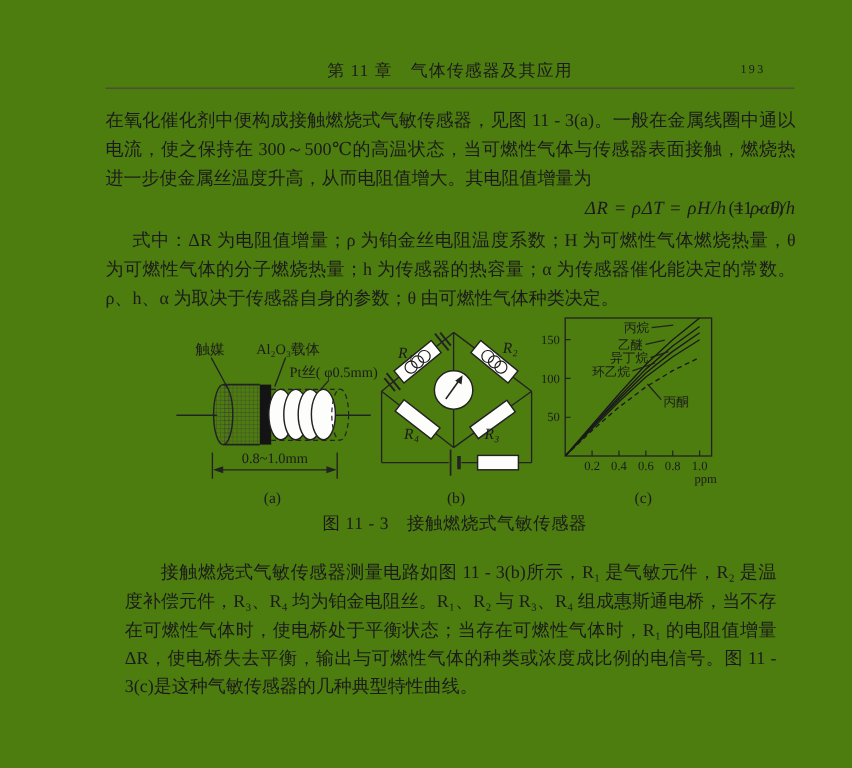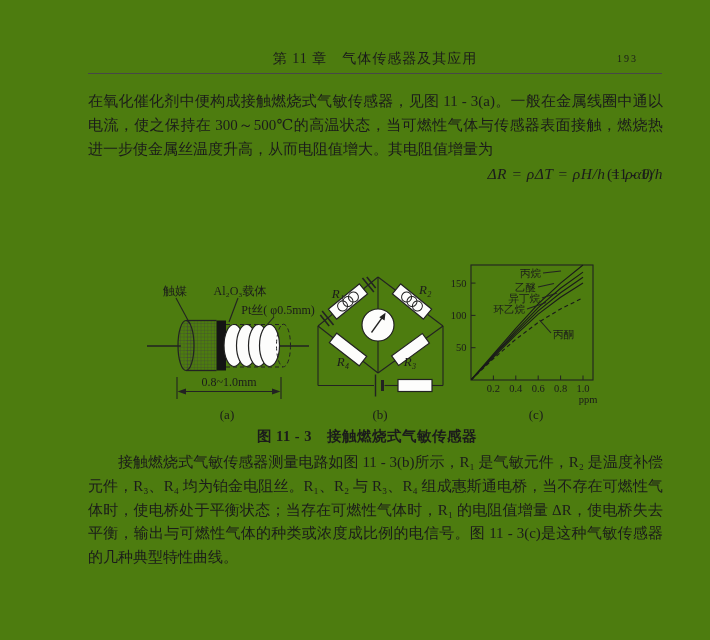--- a/index.html
+++ b/index.html
@@ -9,29 +9,29 @@
 
   .hdr { position:absolute; left:88px; top:50px; width:574px; height:24px;
          border-bottom:1.6px solid #474747; text-align:center; font-size:14px; letter-spacing:1px; }
   .hdr .pnum { position:absolute; right:24px; top:3px; font-size:10px; letter-spacing:2px; }
 
   .para { position:absolute; left:88px; width:575px; font-size:15px; line-height:23.8px;
           text-align:justify; overflow:hidden; }
   .p1 { top:90px;  height:74px; }
   .p2 { top:190px; height:74px; text-indent:1.5em; }
   .p34 { top:451px; height:188px; }
-  .p34 p { text-indent:2em; margin:0; }
+  .p34 p { text-indent:2em; margin:16px; }
 
   .eq-row { position:absolute; left:88px; top:165px; width:575px; height:23px;
             text-align:right; font-size:15.5px; }
   .eq-expr { font-style:italic; letter-spacing:0.5px; }
   .eq-num  { position:absolute; right:10px; top:0; font-style:normal; }
 
-  .caption { position:absolute; left:80px; top:427px; width:574px; text-align:center;
-             font-weight:bold; font-size:14.5px; letter-spacing:0.5px; }
+  .caption { position:absolute; left:92px; top:427px; width:574px; text-align:center;
+             font-weight:normal; font-size:14.5px; letter-spacing:0.5px; }
 
   svg.figure { position:absolute; left:0; top:252px; width:710px; height:172px; }
   svg text { font-family:"Liberation Serif","DejaVu Serif",serif; fill:#1b1b1b; }
   .ann   { font-size:12px; }
   .ann-s { font-size:10.5px; }
   .sub   { font-size:13px; }
   .rlab  { font-size:13px; font-style:italic; }
   .ln    { stroke:#222; stroke-width:1.1; fill:none; }
   .ln-th { stroke:#222; stroke-width:1.3; fill:none; }
   .dash  { stroke:#222; stroke-width:1; fill:none; stroke-dasharray:4 3; }
@@ -46,20 +46,21 @@
     <span class="pnum">193</span>
   </div>
 
   <div class="para p1">在氧化催化剂中便构成接触燃烧式气敏传感器，见图 11 - 3(a)。一般在金属线圈中通以电流，使之保持在 300～500℃的高温状态，当可燃性气体与传感器表面接触，燃烧热进一步使金属丝温度升高，从而电阻值增大。其电阻值增量为</div>
 
   <div class="eq-row">
     <span class="eq-expr">ΔR = ρΔT = ρH/h = ραθ/h</span>
     <span class="eq-num">(11 - 1)</span>
   </div>
 
+  <div class="para p2">式中：ΔR 为电阻值增量；ρ 为铂金丝电阻温度系数；H 为可燃性气体燃烧热量，θ 为可燃性气体的分子燃烧热量；h 为传感器的热容量；α 为传感器催化能决定的常数。ρ、h、α 为取决于传感器自身的参数；θ 由可燃性气体种类决定。</div>
 
   <svg class="figure" viewBox="0 252 710 172">
     <defs>
       <pattern id="hatch" width="3.4" height="3.4" patternUnits="userSpaceOnUse">
         <path d="M0 0 H3.4 M0 0 V3.4" stroke="#3c3c3c" stroke-width="0.55"></path>
       </pattern>
       <clipPath id="plotclip">
           <rect x="471" y="264.5" width="122.5" height="115.5"></rect>
         </clipPath>
     </defs>

